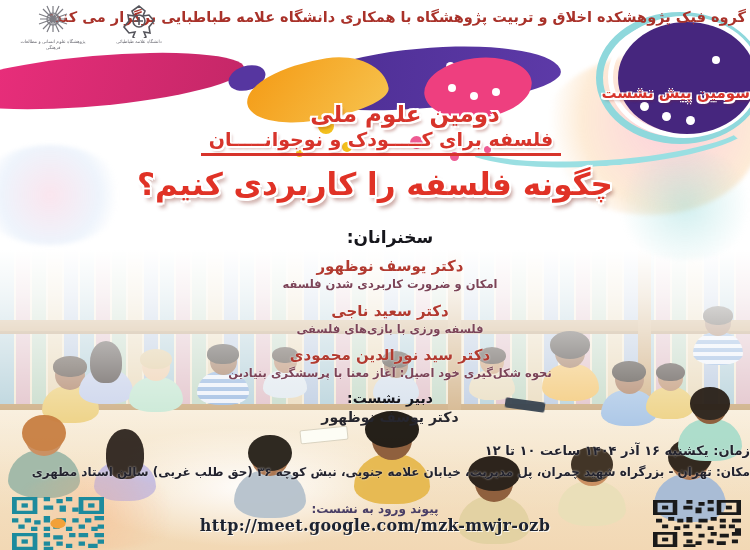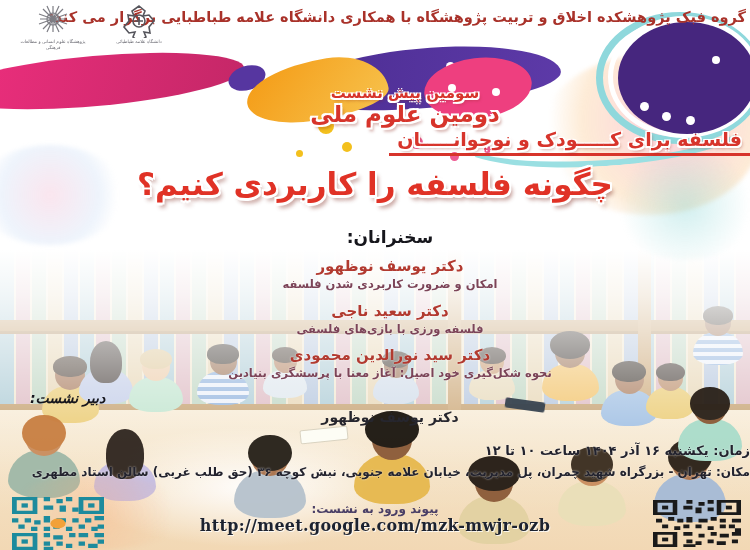--- a/index.html
+++ b/index.html
@@ -30,36 +30,36 @@
     border:6px solid transparent;border-bottom-color:#9adfe2;box-sizing:border-box;transform:rotate(-4deg);}
   .blob-orange{left:246px;top:60px;width:142px;height:60px;
     border-radius:60% 40% 55% 45%/55% 65% 35% 45%;
     background:linear-gradient(135deg,#f49a14,#f7c34e);transform:rotate(-9deg);}
   .circle-pink-dots{left:424px;top:58px;width:108px;height:60px;border-radius:50%;
     background:#ee3f7f;transform:rotate(-7deg);}
   .dot{border-radius:50%;}
   
   .tint{border-radius:50%;filter:blur(2px);}
   
-  .t-pre{top:84px;left:60px;right:0;text-align:center;font-size:15px;font-weight:bold;color:#d7342b;
+  .t-pre{top:84px;left:60px;right:0;font-size:15px;font-weight:bold;color:#d7342b;
     text-shadow:-1.5px -1.5px 0 #fff,1.5px -1.5px 0 #fff,-1.5px 1.5px 0 #fff,1.5px 1.5px 0 #fff,2px 3px 3px rgba(140,40,30,.35);}
   .t-conf{top:101px;left:60px;right:0;text-align:center;font-size:23px;font-weight:bold;color:#d7342b;
     text-shadow:-2px -2px 0 #fff,2px -2px 0 #fff,-2px 2px 0 #fff,2px 2px 0 #fff,3px 4px 3px rgba(140,40,30,.35);}
-  .t-sub{top:128px;left:0;right:0;text-align:right;font-size:19px;font-weight:bold;color:#d7342b;
+  .t-sub{top:128px;left:0;right:0;text-align:center;font-size:19px;font-weight:bold;color:#d7342b;
     text-shadow:-1.5px -1.5px 0 #fff,1.5px -1.5px 0 #fff,-1.5px 1.5px 0 #fff,1.5px 1.5px 0 #fff,2px 3px 3px rgba(140,40,30,.35);margin-left:12px;}
   .t-sub span{display:inline-block;border-bottom:3px solid #d7342b;padding:0 8px 3px;}
   .t-main{top:166px;left:30px;right:30px;text-align:center;font-size:31px;font-weight:bold;color:#e03226;
     text-shadow:-2px -2px 0 #fff,2px -2px 0 #fff,-2px 2px 0 #fff,2px 2px 0 #fff,0 -2.5px 0 #fff,0 2.5px 0 #fff,3px 5px 4px rgba(120,30,20,.45);}
   .t-speakers{top:227px;left:30px;right:0;text-align:center;font-size:17px;font-weight:bold;color:#16161c;}
   
   .sp-name{left:30px;right:0;text-align:center;font-size:15px;font-weight:bold;color:#b23a30;
     text-shadow:0 0 2px rgba(255,255,255,.9);}
   .sp-topic{left:30px;right:0;text-align:center;font-size:11.5px;font-weight:bold;color:#7c4458;
     text-shadow:0 0 2px rgba(255,255,255,.9);}
-  .sec-label{top:390px;left:30px;right:0;text-align:left;font-size:14px;font-weight:bold;color:#15151c;font-style:italic;}
+  .sec-label{top:390px;left:30px;right:0;text-align:center;font-size:14px;font-weight:bold;color:#15151c;}
   .sec-name{top:409px;left:30px;right:0;text-align:center;font-size:14px;font-weight:bold;color:#26262e;}
   
   .sch-time{top:443px;left:0;right:0;font-size:13px;font-weight:bold;color:#23232e;
     text-shadow:0 0 2px rgba(255,255,255,.8);}
   .sch-loc{top:465px;left:0;right:0;font-size:12px;font-weight:bold;color:#23232e;
     white-space:nowrap;text-shadow:0 0 2px rgba(255,255,255,.8);}
   
   .join-label{top:502px;left:110px;right:110px;text-align:center;font-size:12px;font-weight:bold;color:#4a3f66;}
   .join-url{top:516px;left:110px;right:110px;text-align:center;font-size:16px;font-weight:bold;color:#1c2230;
     direction:ltr;font-family:"DejaVu Serif",serif;letter-spacing:.3px;text-shadow:1px 1px 0 rgba(255,255,255,.8);}

